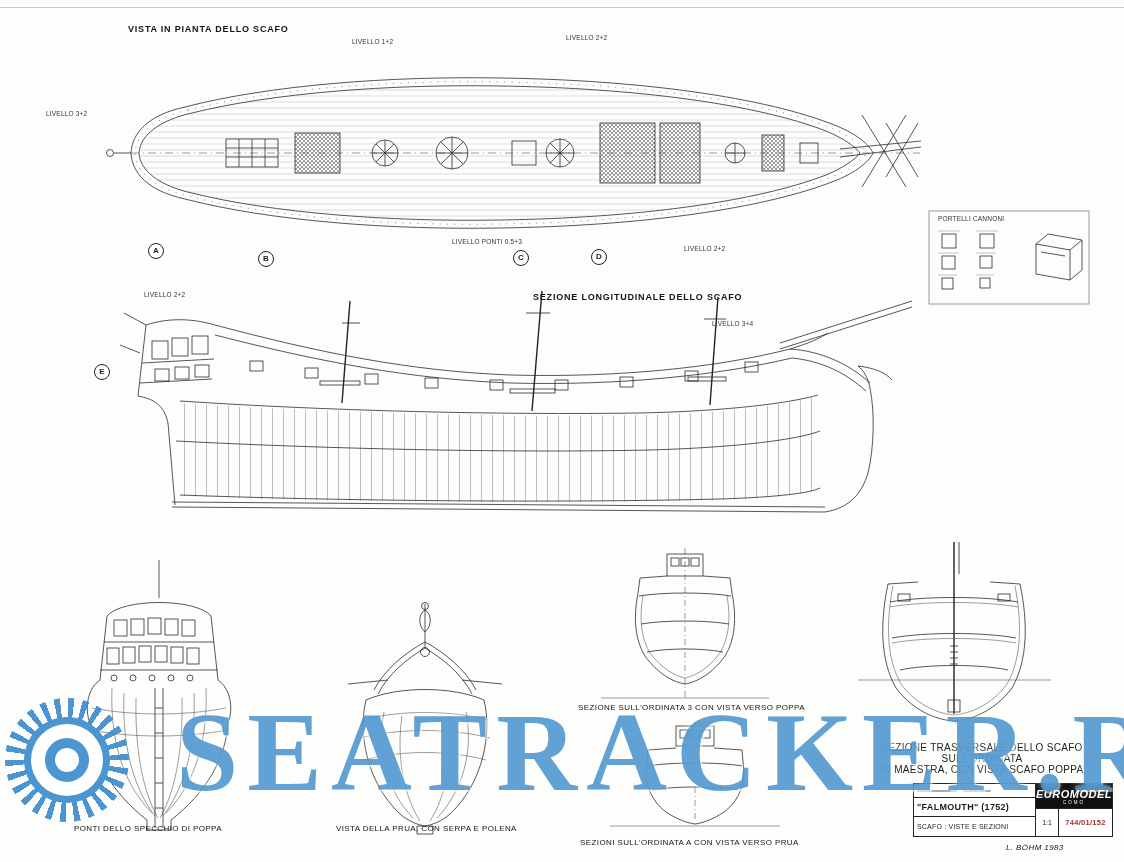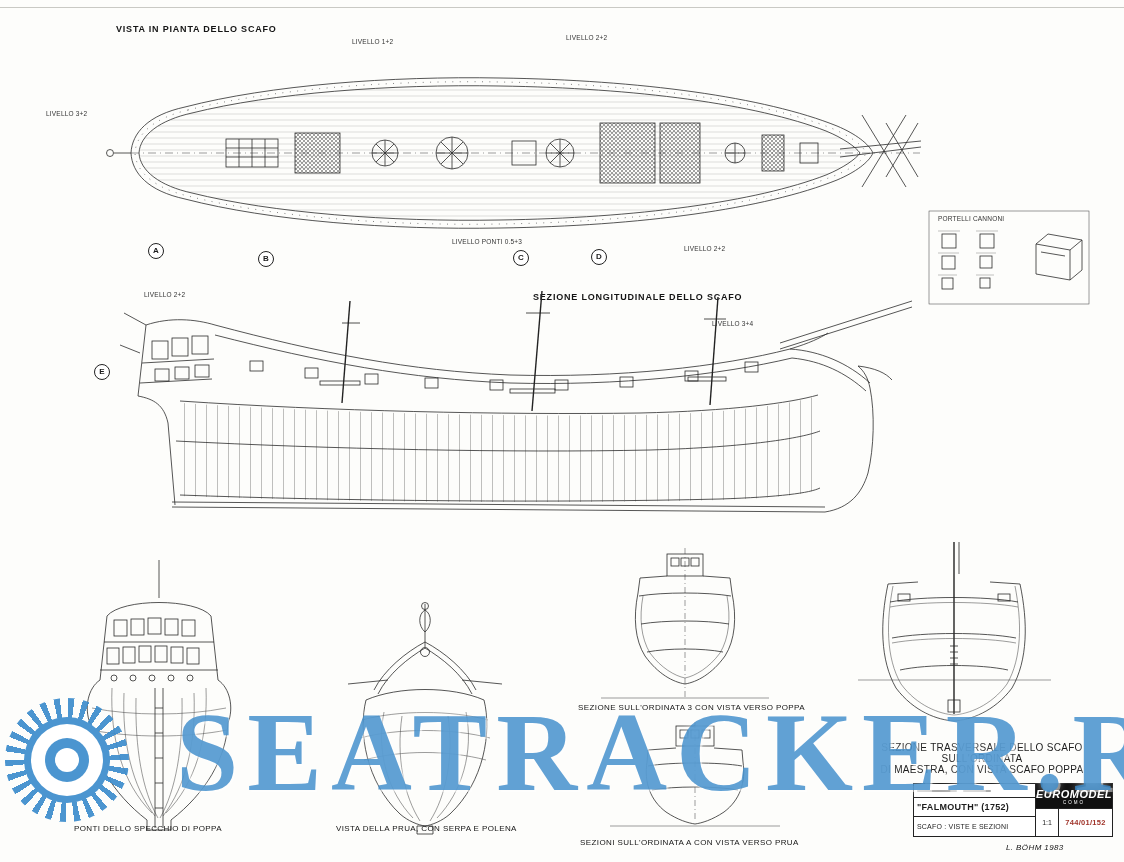--- a/index.html
+++ b/index.html
@@ -47,21 +47,21 @@
   .sun-face{position:absolute;inset:50px;border-radius:50%;background:#fff;}
   .topline{position:absolute;left:0;top:7px;width:100%;height:0;border-top:1px solid #c9c9c4;}
 </style>
 </head>
 <body>
 
 <div id="sheet">
 
   <div class="topline"></div>
 
-  <div class="lbl header" style="left:116px;top:24px;">VISTA IN PIANTA DELLO SCAFO</div>
+  <div class="lbl header" style="left:128px;top:24px;">VISTA IN PIANTA DELLO SCAFO</div>
 
   <div class="view" style="left:80px;top:45px;">
     <svg width="845" height="215" viewBox="0 0 845 215">
       <defs>
         <pattern id="pl" width="8" height="6" patternUnits="userSpaceOnUse">
           <path d="M0,3 H8" stroke="#8a8a84" stroke-width="0.5"></path>
         </pattern>
         <pattern id="ht" width="4" height="4" patternUnits="userSpaceOnUse">
           <path d="M0,0 L4,4 M4,0 L0,4" stroke="#444" stroke-width="0.5"></path>
         </pattern>

